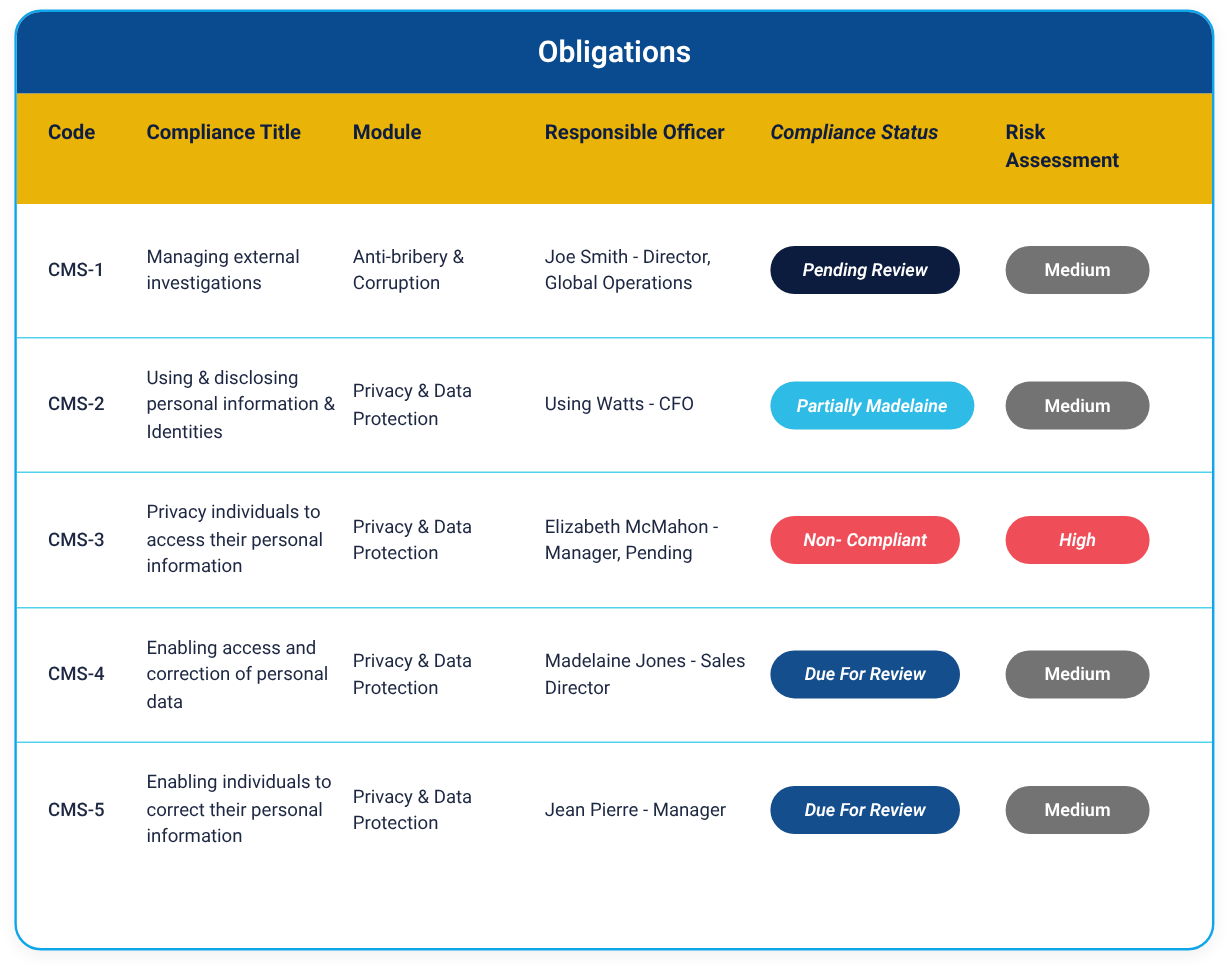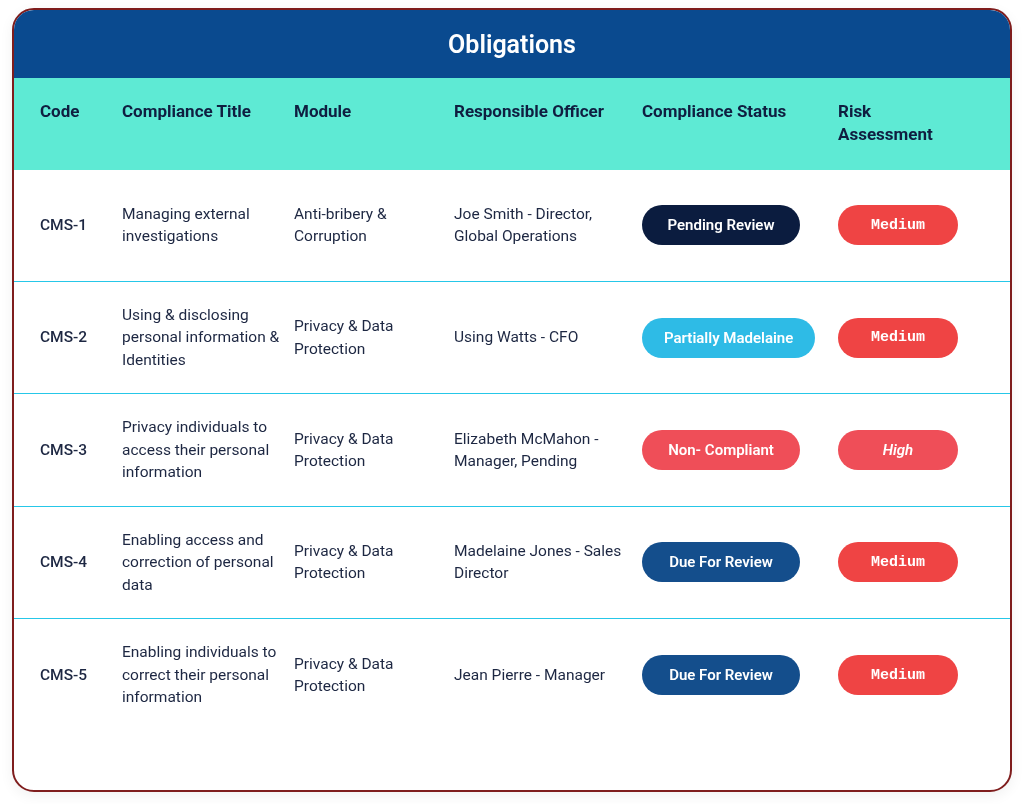--- a/index.html
+++ b/index.html
@@ -9,47 +9,47 @@
     font-family: -apple-system, BlinkMacSystemFont, "Segoe UI", Roboto, "Helvetica Neue", Arial, sans-serif;
     background: #fff;
   }
   .card {
     position: absolute;
     left: 12px;
     top: 8px;
     width: 1000px;
     height: 784px;
     border-radius: 22px;
-    border: 2px solid #7f1d1d;
+    border: 2px solid #0ea5e9;
     overflow: hidden;
     background: #fff;
     box-shadow: 0 4px 14px rgba(0,0,0,0.06);
   }
   .title-bar {
     background: #0a4a8f;
     color: #ffffff;
     height: 68px;
     display: flex;
     align-items: center;
     justify-content: center;
     font-size: 25px;
     font-weight: 600;
   }
   .header-row {
-    background: #5eead4;
+    background: #eab308;
     display: flex;
     align-items: flex-start;
     padding: 22px 26px 24px 26px;
   }
   .col { padding-right: 14px; }
   .c-code   { width: 82px;  flex: 0 0 82px; }
   .c-title  { width: 172px; flex: 0 0 172px; }
   .c-module { width: 160px; flex: 0 0 160px; }
   .c-officer{ width: 188px; flex: 0 0 188px; }
-  .c-status { width: 196px; flex: 0 0 196px; }
+  .c-status { width: 196px; flex: 0 0 196px; font-style: italic; }
   .c-risk   { flex: 1 1 auto; }
   .header-row .th {
     color: #0f1e40;
     font-weight: 700;
     font-size: 17px;
     line-height: 1.35;
   }
   .body-rows { }
   .row {
     display: flex;
@@ -80,21 +80,21 @@
     font-weight: 600;
     white-space: nowrap;
   }
   .pill-risk { min-width: 120px; }
   
   .bg-pending  { background: #0b1c3f; }
   .bg-partial  { background: #2ebbe6; }
   .bg-noncomp  { background: #ef4e58; }
   .bg-duerev   { background: #144e8c; }
   
-  .bg-medium   { background: #ef4444; font-family: Liberation Mono, monospace; }
+  .bg-medium   { background: #737373; }
   .bg-high     { background: #ef4e58; font-style: italic; }
 </style>
 </head>
 <body>
 
 <div class="card">
 
   <div class="title-bar">
     <span>Obligations</span>
   </div>

